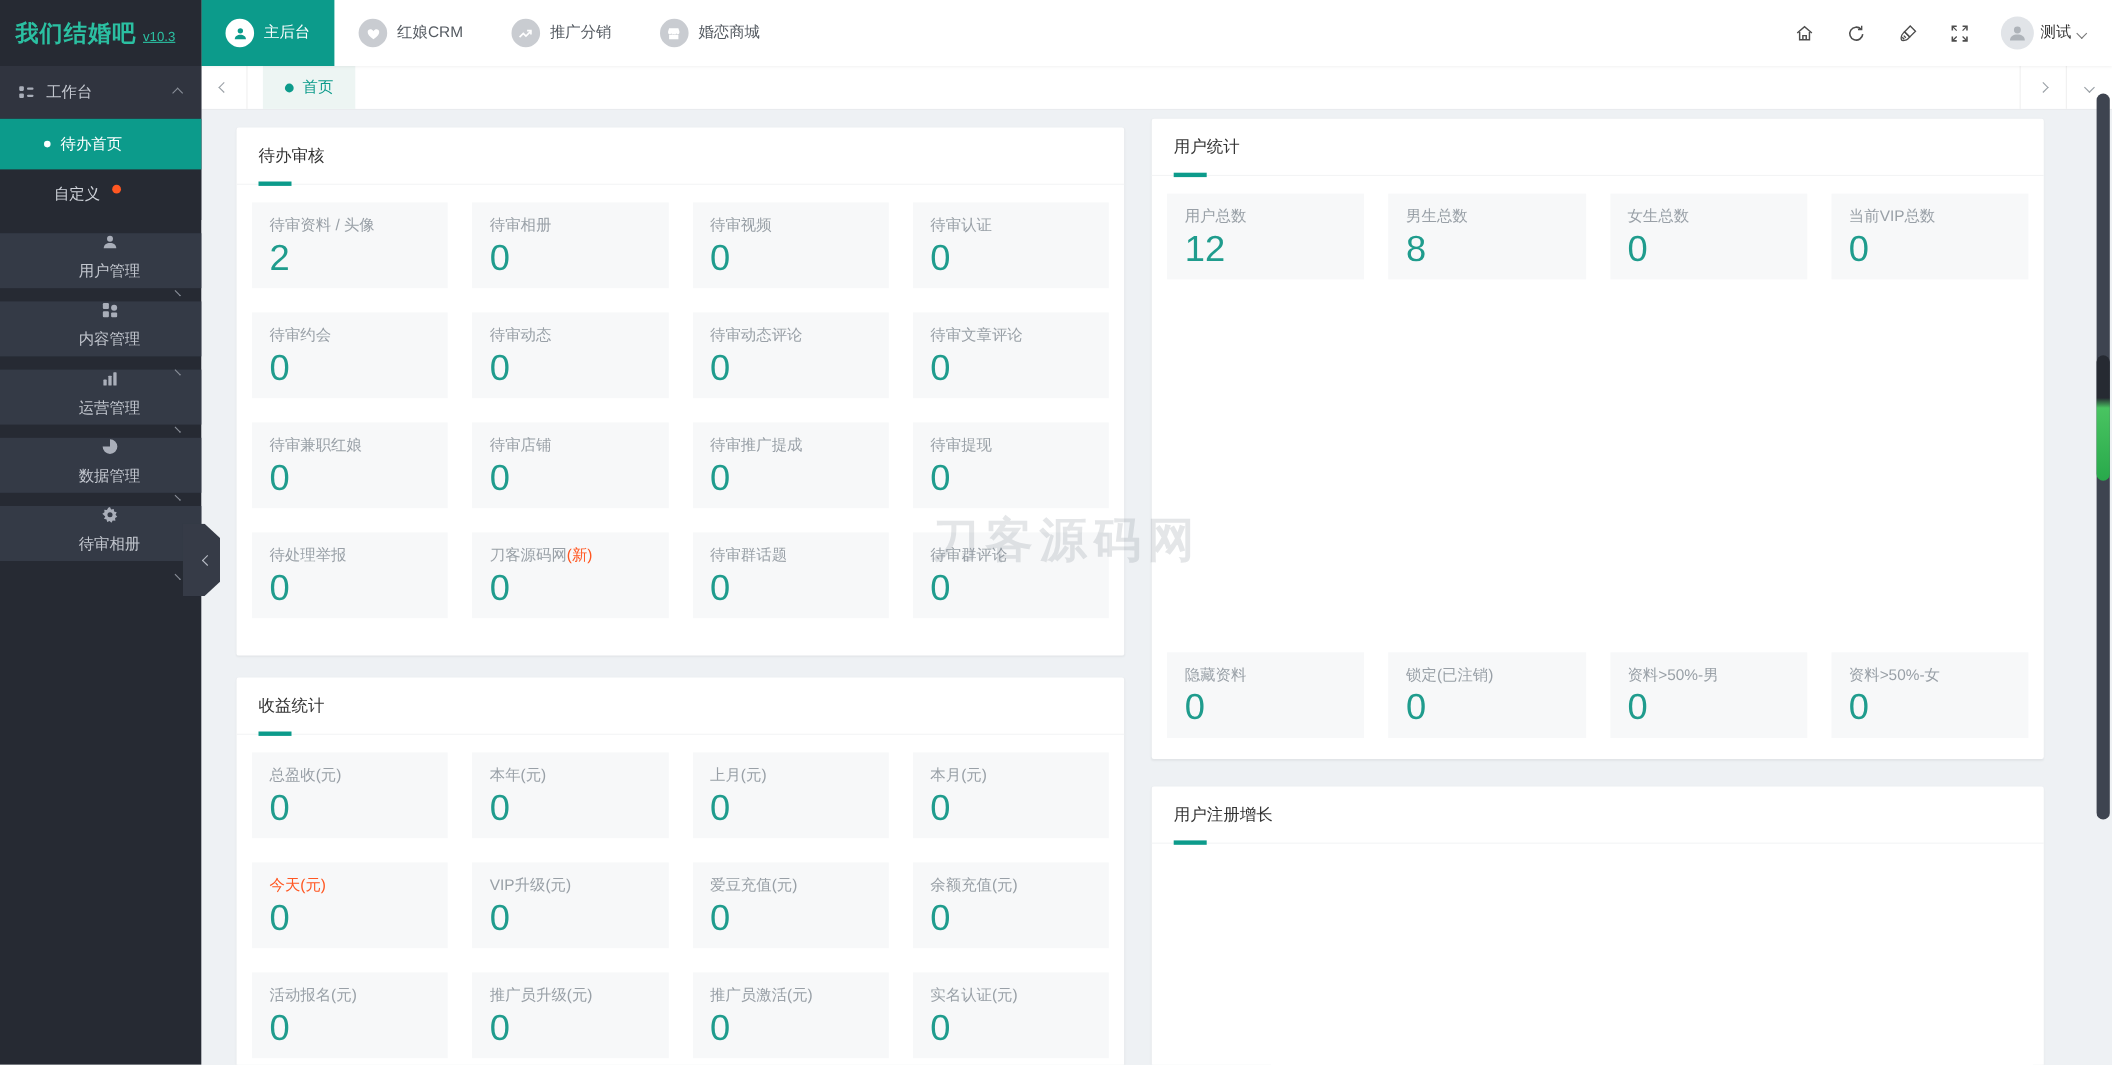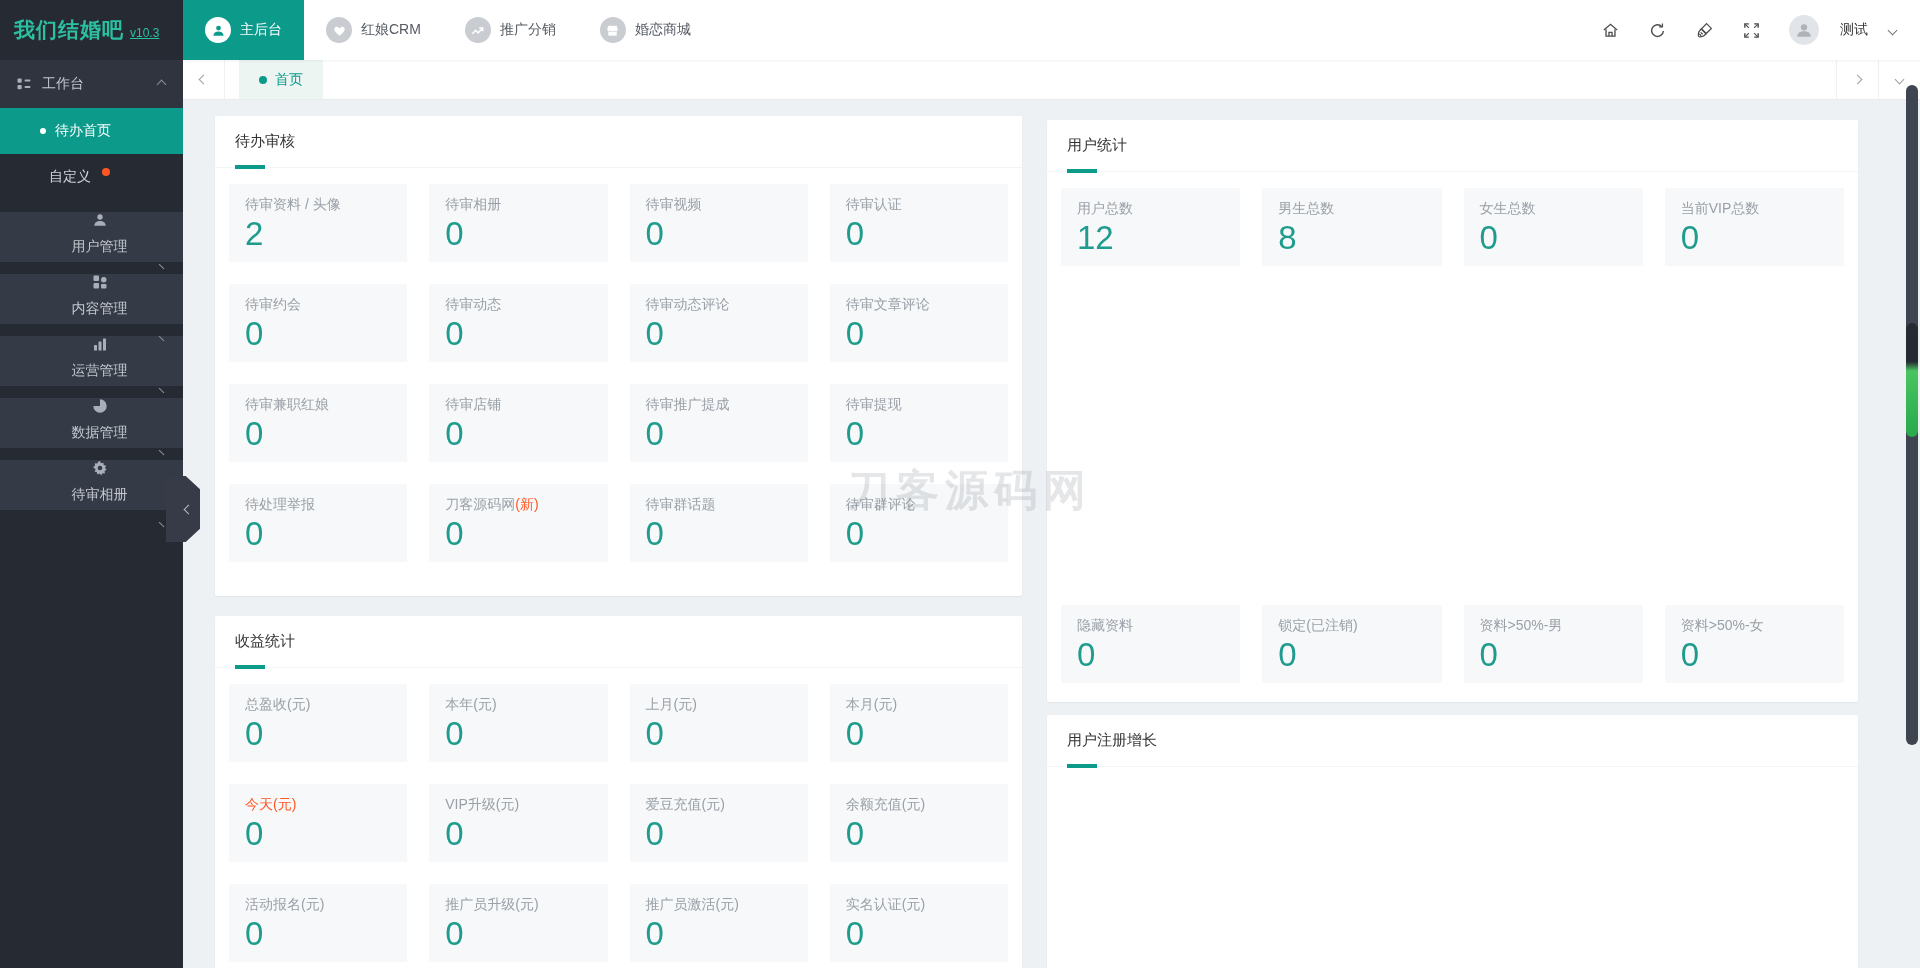--- a/index.html
+++ b/index.html
@@ -33,21 +33,21 @@
   
   .header { position:absolute; left:183px; top:0; width:1737px; height:60px; background:#fff;
             box-shadow:0 1px 3px rgba(0,0,0,.06); z-index:15; display:flex; align-items:stretch;justify-content:center; }
   .nav-tab { display:flex; align-items:center; gap:9px; padding:0 22px; font-size:14px; color:#545a61; cursor:pointer; }
   .nav-tab.active { background:#0c9b8b; color:#fff; }
   .nav-circle { width:26px; height:26px; border-radius:50%; background:#c9ccd1; display:flex; align-items:center; justify-content:center; }
   .nav-circle.white { background:#fff; }
   .nav-circle svg { width:15px; height:15px; }
   .header-right { margin-left:auto; display:flex; align-items:center; gap:28px; padding-right:24px; }
   .hicon { width:19px; height:19px; display:inline-flex; cursor:pointer; }
-  .user-chip { display:flex; align-items:center; gap:21px; cursor:pointer; }
+  .user-chip { display:flex; align-items:center; gap:6px; cursor:pointer; }
   .avatar { width:30px; height:30px; border-radius:50%; background:#e1e4e8; display:flex; align-items:center; justify-content:center; overflow:hidden; }
   .avatar svg { width:18px; height:18px; }
   .user-name { font-size:14px; color:#333; }
 
   
   .tabbar { position:absolute; left:183px; top:60px; width:1737px; height:40px; background:#fff;
             border-bottom:1px solid #e9ebee; z-index:14; display:flex; align-items:stretch; }
   .tab-arrow { width:42px; display:flex; align-items:center; justify-content:center; cursor:pointer; }
   .tab-arrow.l { border-right:1px solid #f0f0f0; }
   .tab-arrow.r { border-left:1px solid #f0f0f0; }
@@ -407,21 +407,21 @@
             <div class="sbox-label"><span>推广员激活(元)</span></div>
             <div class="sbox-value">0</div>
           </div>
           <div class="sbox">
             <div class="sbox-label"><span>实名认证(元)</span></div>
             <div class="sbox-value">0</div>
           </div>
         </div>
     </div>
 
-    <div class="card" style="left:864px; top:20px; width:811px; height:582px;">
+    <div class="card" style="left:864px; top:8px; width:811px; height:582px;">
       <div class="card-head">
         <span>用户统计</span>
         <span class="card-dash"></span>
       </div>
       <div class="card-users-body">
         <div class="grid4">
 
         <div class="sbox">
               <div class="sbox-label"><span>用户总数</span></div>
               <div class="sbox-value">12</div>

